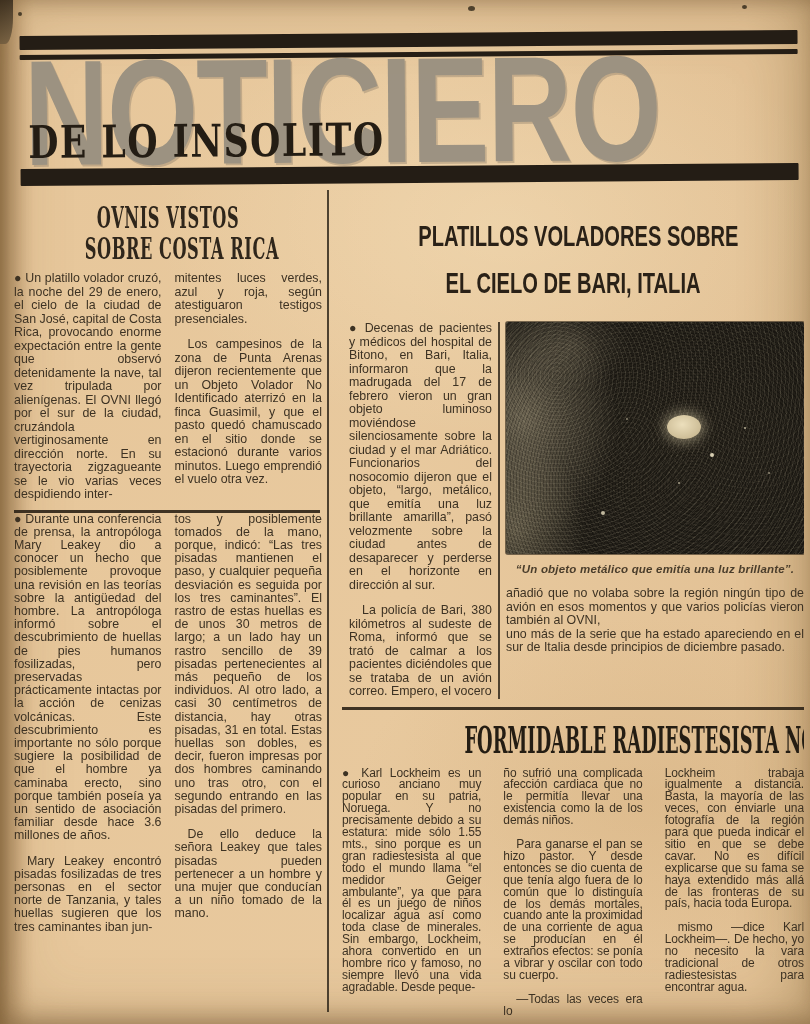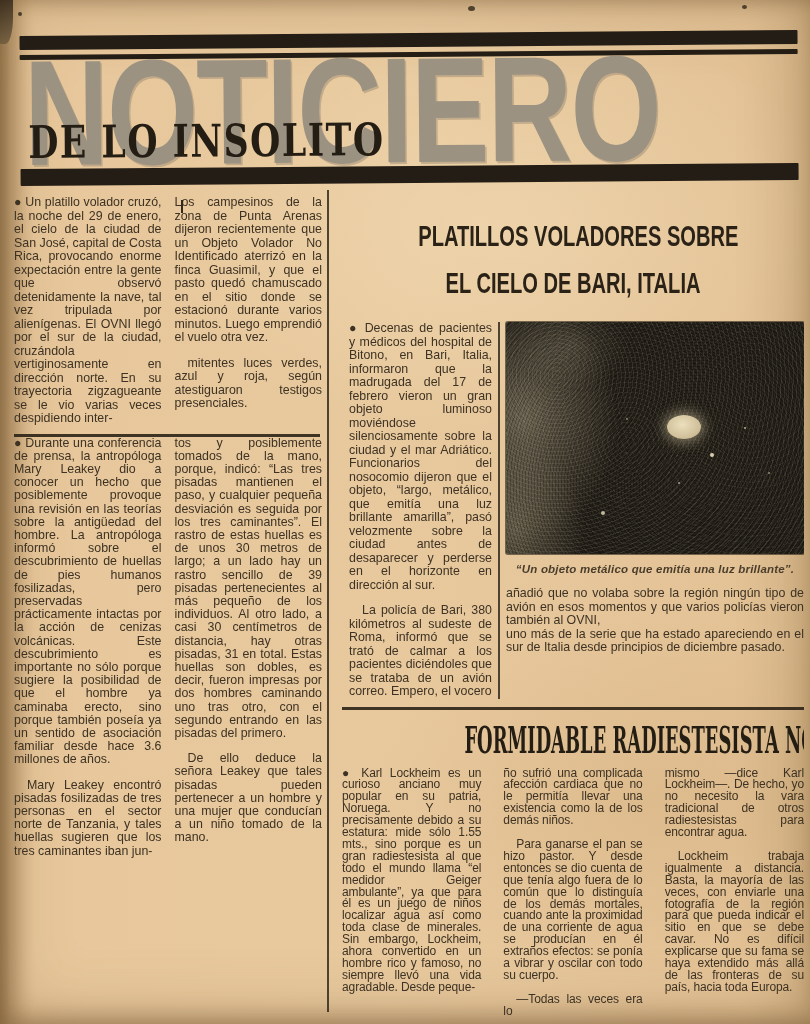--- a/index.html
+++ b/index.html
@@ -133,30 +133,34 @@
     <div class="noticiero"><span>NOTICIERO</span></div>
     <div class="insolito"><span>DE LO INSOLITO</span></div>
     <div class="bar bottom-thick"></div>
   </div>
 
   <div class="divider-v"></div>
 
   <div class="left-region">
 
     <article style="position:relative;">
+      <div class="title ovnis-title">
+          <span class="line">OVNIS VISTOS</span>
+          <span class="line">SOBRE COSTA RICA</span>
+        </div>
       <div class="a1-tickwrap">
           <div class="tick"></div>
         </div>
       <div class="cols2 body-a1">
         <div class="col">
             <p>● Un platillo volador cruzó, la noche del 29 de enero, el cielo de la ciudad de San José, capital de Costa Rica, provocando enorme expectación entre la gente que observó detenidamente la nave, tal vez tripulada por alienígenas. El OVNI llegó por el sur de la ciudad, cruzándola vertiginosamente en dirección norte. En su trayectoria zigzagueante se le vio varias veces despidiendo inter-</p>
           </div>
         <div class="col">
+            <p>mitentes luces verdes, azul y roja, según atestiguaron testigos presenciales.</p>
             <p>Los campesinos de la zona de Punta Arenas dijeron recientemente que un Objeto Volador No Identificado aterrizó en la finca Guasimil, y que el pasto quedó chamuscado en el sitio donde se estacionó durante varios minutos. Luego emprendió el vuelo otra vez.</p>
-            <p>mitentes luces verdes, azul y roja, según atestiguaron testigos presenciales.</p>
           </div>
       </div>
     </article>
 
     <div class="rule-h"></div>
 
     <article>
       <div class="cols2 body-a2">
         <div class="col">
             <p>● Durante una conferencia de prensa, la antropóloga Mary Leakey dio a conocer un hecho que posiblemente provoque una revisión en las teorías sobre la antigüedad del hombre. La antropóloga informó sobre el descubrimiento de huellas de pies humanos fosilizadas, pero preservadas prácticamente intactas por la acción de cenizas volcánicas. Este descubrimiento es importante no sólo porque sugiere la posibilidad de que el hombre ya caminaba erecto, sino porque también poseía ya un sentido de asociación familiar desde hace 3.6 millones de años.</p>
@@ -212,21 +216,21 @@
       <div class="body-a4">
         <div class="col">
             <p>● Karl Lockheim es un curioso anciano muy popular en su patria, Noruega. Y no precisamente debido a su estatura: mide sólo 1.55 mts., sino porque es un gran radiestesista al que todo el mundo llama “el medidor Geiger ambulante”, ya que para él es un juego de niños localizar agua así como toda clase de minerales. Sin embargo, Lockheim, ahora convertido en un hombre rico y famoso, no siempre llevó una vida agradable. Desde peque-</p>
           </div>
         <div class="col">
             <p>ño sufrió una complicada afección cardiaca que no le permitía llevar una existencia como la de los demás niños.</p>
             <p>Para ganarse el pan se hizo pastor. Y desde entonces se dio cuenta de que tenía algo fuera de lo común que lo distinguía de los demás mortales, cuando ante la proximidad de una corriente de agua se producían en él extraños efectos: se ponía a vibrar y oscilar con todo su cuerpo.</p>
             <p>—Todas las veces era lo</p>
           </div>
         <div class="col">
+            <p>Lockheim trabaja igualmente a distancia. Basta, la mayoría de las veces, con enviarle una fotografía de la región para que pueda indicar el sitio en que se debe cavar. No es difícil explicarse que su fama se haya extendido más allá de las fronteras de su país, hacia toda Europa.</p>
             <p>mismo —dice Karl Lockheim—. De hecho, yo no necesito la vara tradicional de otros radiestesistas para encontrar agua.</p>
-            <p>Lockheim trabaja igualmente a distancia. Basta, la mayoría de las veces, con enviarle una fotografía de la región para que pueda indicar el sitio en que se debe cavar. No es difícil explicarse que su fama se haya extendido más allá de las fronteras de su país, hacia toda Europa.</p>
           </div>
       </div>
     </article>
 
   </div>
 
 </div>
 
 </body></html>

